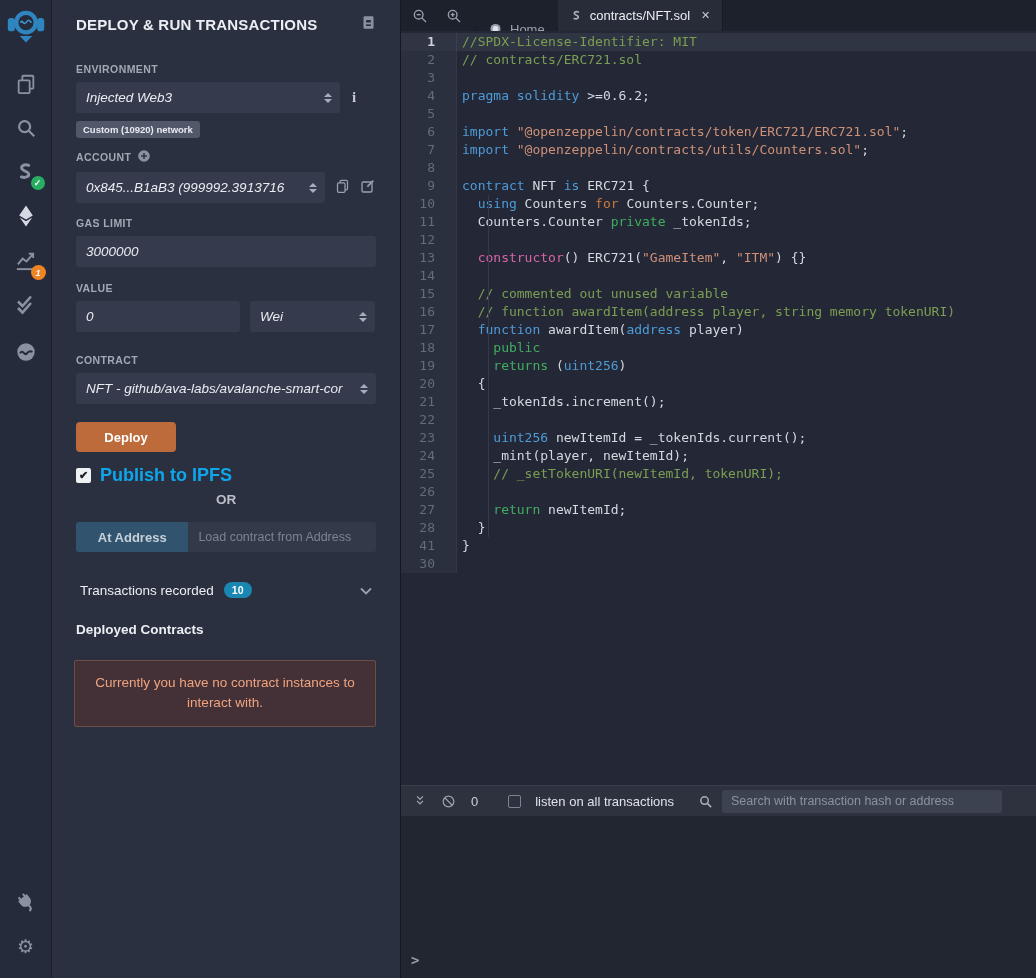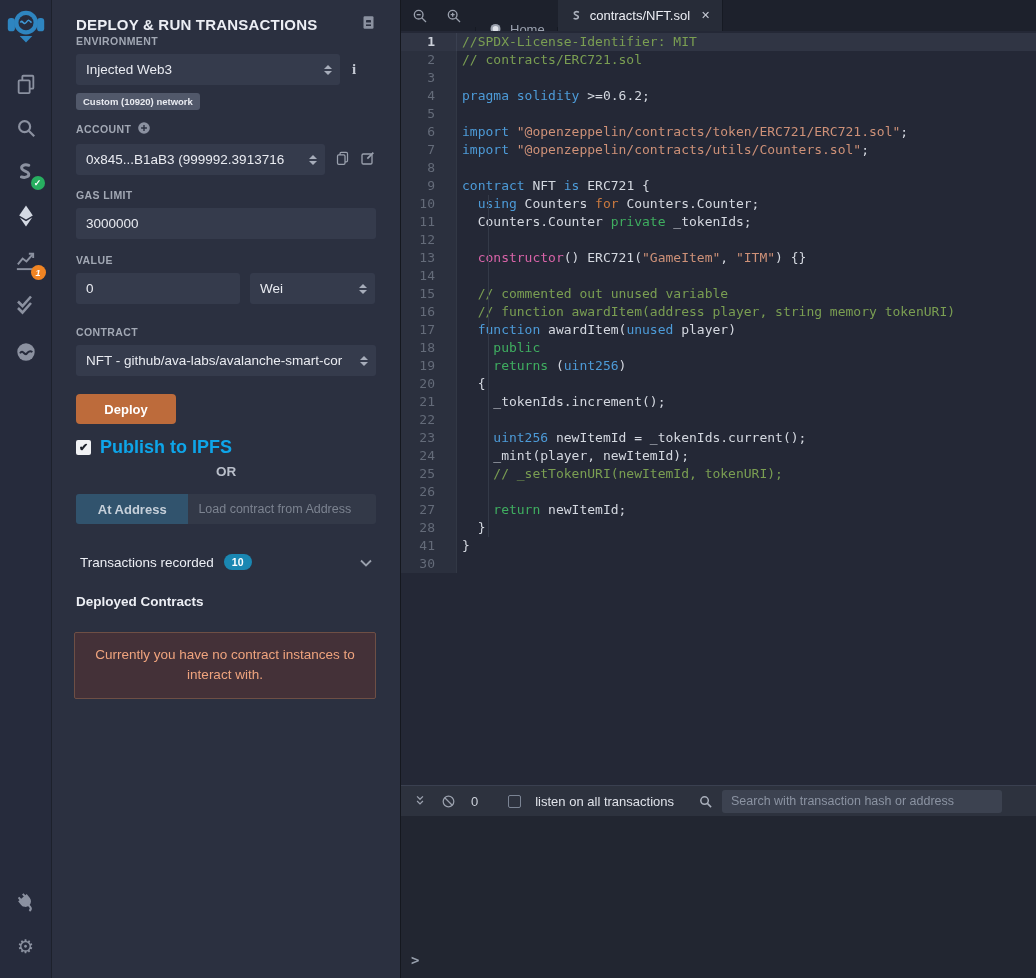--- a/index.html
+++ b/index.html
@@ -23,21 +23,21 @@
   .gear-glyph { font-size:19px; color:#8b91a0; line-height:1; }
 
   
   .panel { width:348px; background:#2b3040; padding:14px 24px 0 24px; position:relative; }
   .panel-head { display:flex; justify-content:space-between; align-items:center; }
   .panel-title { color:#eceef4; font-size:15px; font-weight:700; letter-spacing:.2px; }
   .lbl { color:#a2a8b4; font-size:10.5px; font-weight:700; letter-spacing:.4px; margin-bottom:7px;
     display:flex; align-items:center; gap:6px; }
   .sel, .inp { background:#353b4c; border:none; border-radius:3px; height:31px; color:#e9ebf1;
     font-size:13.5px; font-family:"Liberation Sans",sans-serif; display:flex; align-items:center;
-    padding:0 10px; position:relative; }
+    padding:0 10px; position:relative;font-style:italic; }
   .sel { cursor:pointer; }
   .sel .sel-text { white-space:nowrap; overflow:hidden; flex:1; }
   .caret-ud { position:absolute; right:8px; top:50%; transform:translateY(-50%);
     display:flex; flex-direction:column; gap:2px; }
   .caret-ud i { display:block; width:0; height:0; border-left:4px solid transparent; border-right:4px solid transparent; }
   .caret-ud .up { border-bottom:4px solid #a7adba; }
   .caret-ud .dn { border-top:4px solid #a7adba; }
   input.inp { width:100%; }
   input.inp::placeholder { color:#7c8390; }
 
@@ -199,21 +199,21 @@
       <div class="panel-title">DEPLOY &amp; RUN TRANSACTIONS</div>
       <span>
         <svg width="15" height="17" viewBox="0 0 24 24">
           <rect x="4" y="2" width="16" height="20" rx="2" fill="#8b91a0"></rect>
           <rect x="8" y="8" width="8" height="4" rx="1" fill="#2b3040"></rect>
           <rect x="8" y="15" width="8" height="2.6" fill="#2b3040"></rect>
         </svg>
       </span>
     </div>
 
-    <div class="lbl" style="">ENVIRONMENT</div>
+    <div class="lbl" style="margin-top:28px">ENVIRONMENT</div>
     <div class="env-row" style="margin-top:0">
       <div class="sel">
         <span class="sel-text">Injected Web3</span>
         <span class="caret-ud">
             <i class="up"></i>
             <i class="dn"></i>
           </span>
       </div>
       <span class="info-i">i</span>
     </div>
@@ -356,21 +356,21 @@
           <div class="code-line"><span class="ln">7</span><span class="cd"><span class="tok-k">import</span><span class="tok-t"> </span><span class="tok-s">"@openzeppelin/contracts/utils/Counters.sol"</span><span class="tok-t">;</span></span></div>
           <div class="code-line"><span class="ln">8</span><span class="cd"></span></div>
           <div class="code-line"><span class="ln">9</span><span class="cd"><span class="tok-k">contract</span><span class="tok-t"> NFT </span><span class="tok-k">is</span><span class="tok-t"> ERC721 {</span></span></div>
           <div class="code-line"><span class="ln">10</span><span class="cd"><span class="tok-t">  </span><span class="tok-k">using</span><span class="tok-t"> Counters </span><span class="tok-o">for</span><span class="tok-t"> Counters.Counter;</span></span></div>
           <div class="code-line"><span class="ln">11</span><span class="cd"><span class="tok-t">  Counters.Counter </span><span class="tok-g">private</span><span class="tok-t"> _tokenIds;</span></span></div>
           <div class="code-line"><span class="ln">12</span><span class="cd"></span></div>
           <div class="code-line"><span class="ln">13</span><span class="cd"><span class="tok-t">  </span><span class="tok-p">constructor</span><span class="tok-t">() ERC721(</span><span class="tok-s">"GameItem"</span><span class="tok-t">, </span><span class="tok-s">"ITM"</span><span class="tok-t">) {}</span></span></div>
           <div class="code-line"><span class="ln">14</span><span class="cd"></span></div>
           <div class="code-line"><span class="ln">15</span><span class="cd"><span class="tok-t">  </span><span class="tok-c">// commented out unused variable</span></span></div>
           <div class="code-line"><span class="ln">16</span><span class="cd"><span class="tok-t">  </span><span class="tok-c">// function awardItem(address player, string memory tokenURI)</span></span></div>
-          <div class="code-line"><span class="ln">17</span><span class="cd"><span class="tok-t">  </span><span class="tok-k">function</span><span class="tok-t"> awardItem(</span><span class="tok-k">unused</span><span class="tok-t"> player)</span></span></div>
+          <div class="code-line"><span class="ln">17</span><span class="cd"><span class="tok-t">  </span><span class="tok-k">function</span><span class="tok-t"> awardItem(</span><span class="tok-k">address</span><span class="tok-t"> player)</span></span></div>
           <div class="code-line"><span class="ln">18</span><span class="cd"><span class="tok-t">    </span><span class="tok-g">public</span></span></div>
           <div class="code-line"><span class="ln">19</span><span class="cd"><span class="tok-t">    </span><span class="tok-g">returns</span><span class="tok-t"> (</span><span class="tok-k">uint256</span><span class="tok-t">)</span></span></div>
           <div class="code-line"><span class="ln">20</span><span class="cd"><span class="tok-t">  {</span></span></div>
           <div class="code-line"><span class="ln">21</span><span class="cd"><span class="tok-t">    _tokenIds.increment();</span></span></div>
           <div class="code-line"><span class="ln">22</span><span class="cd"></span></div>
           <div class="code-line"><span class="ln">23</span><span class="cd"><span class="tok-t">    </span><span class="tok-k">uint256</span><span class="tok-t"> newItemId = _tokenIds.current();</span></span></div>
           <div class="code-line"><span class="ln">24</span><span class="cd"><span class="tok-t">    _mint(player, newItemId);</span></span></div>
           <div class="code-line"><span class="ln">25</span><span class="cd"><span class="tok-t">    </span><span class="tok-c">// _setTokenURI(newItemId, tokenURI);</span></span></div>
           <div class="code-line"><span class="ln">26</span><span class="cd"></span></div>
           <div class="code-line"><span class="ln">27</span><span class="cd"><span class="tok-t">    </span><span class="tok-g">return</span><span class="tok-t"> newItemId;</span></span></div>

